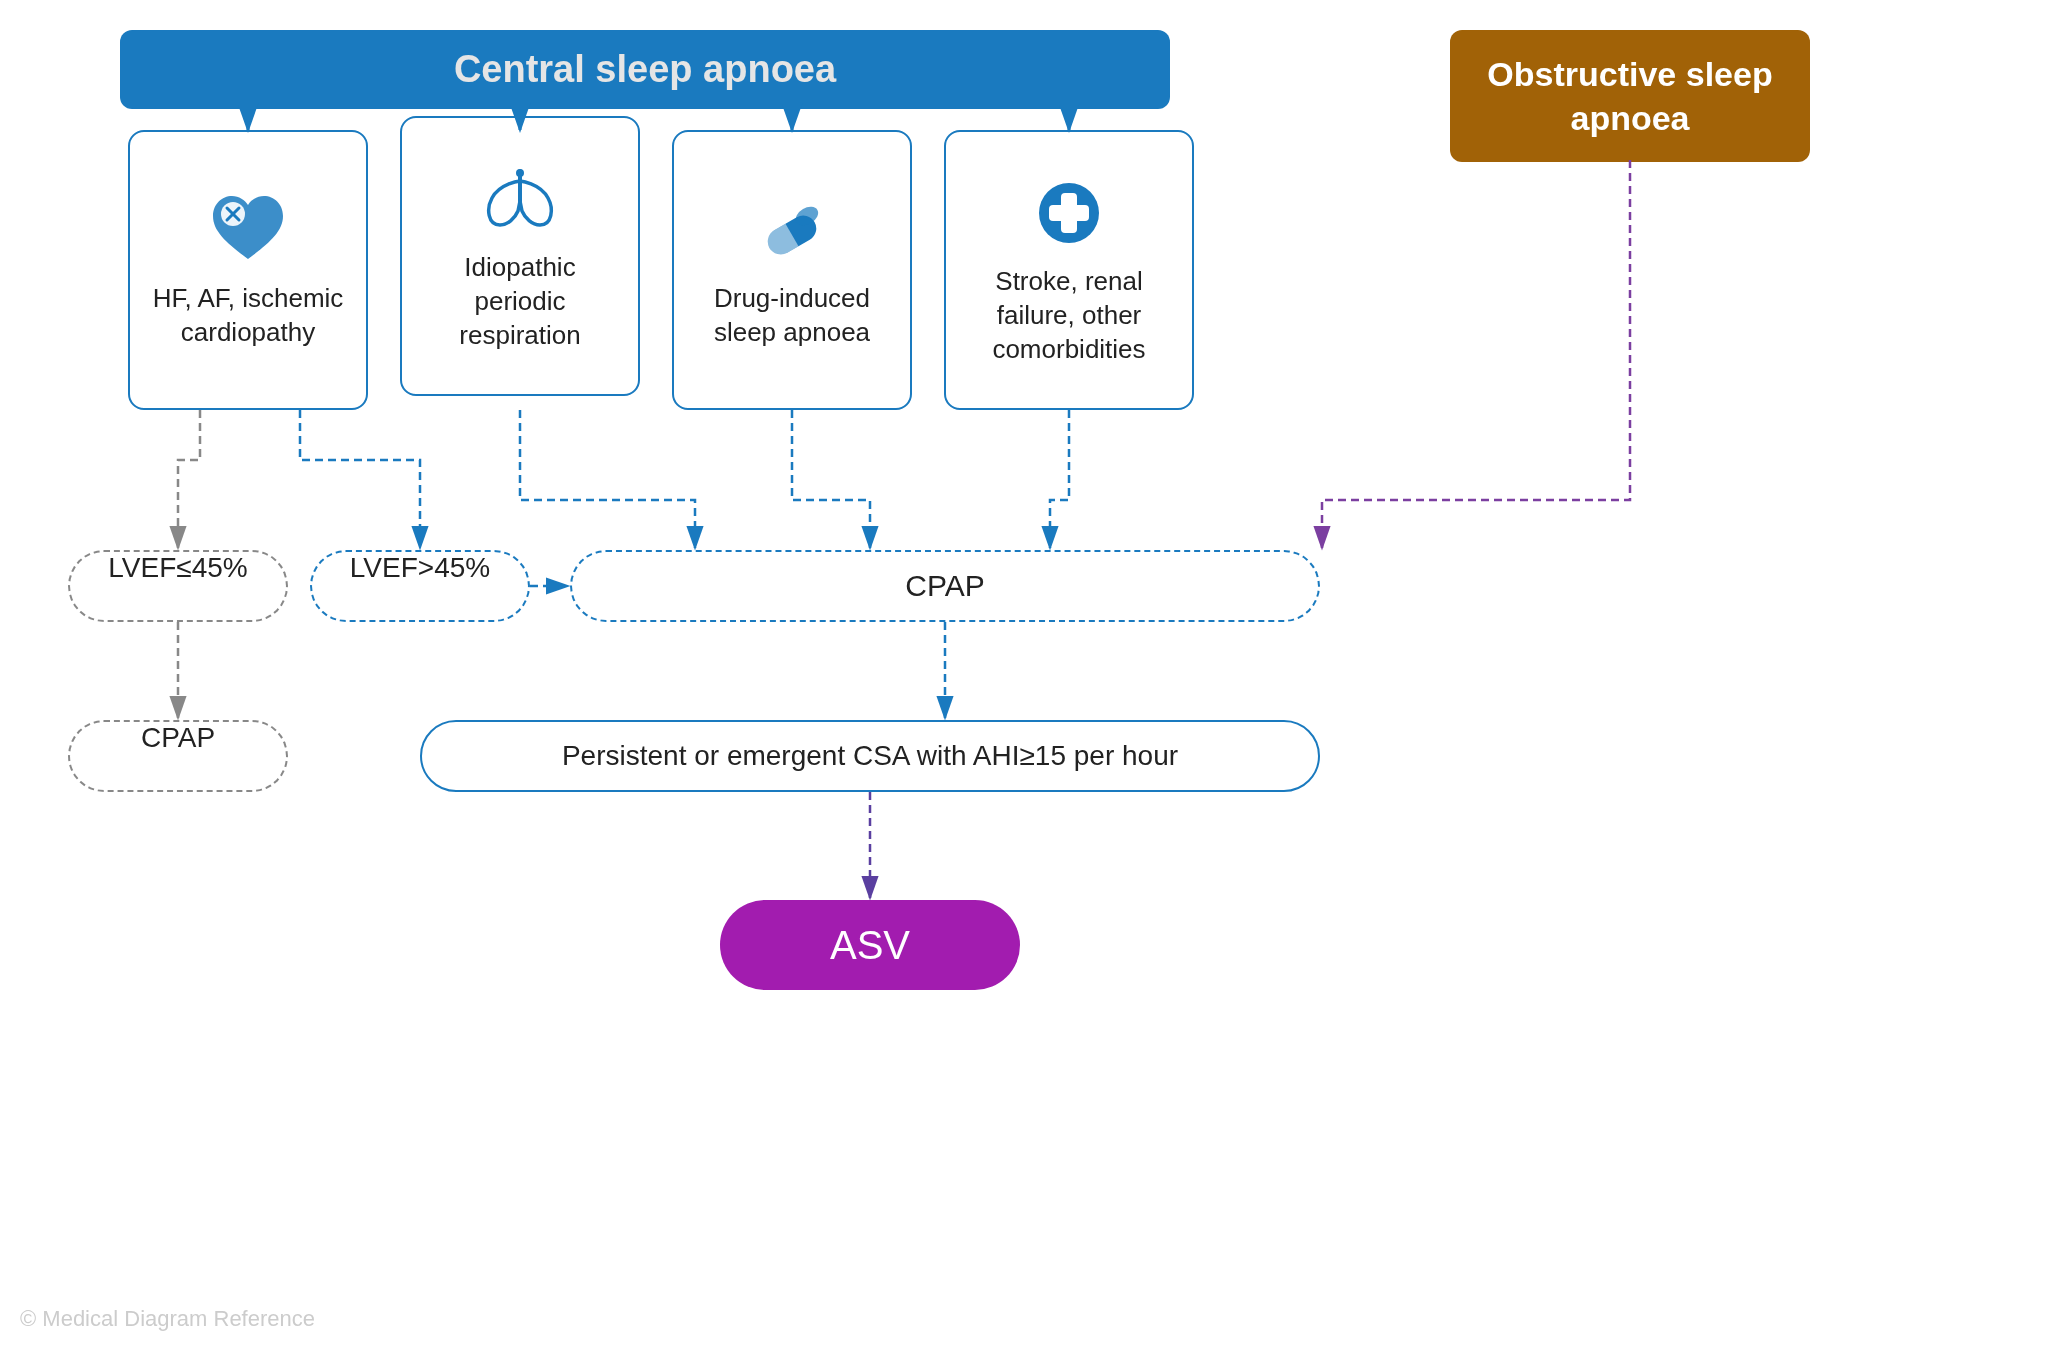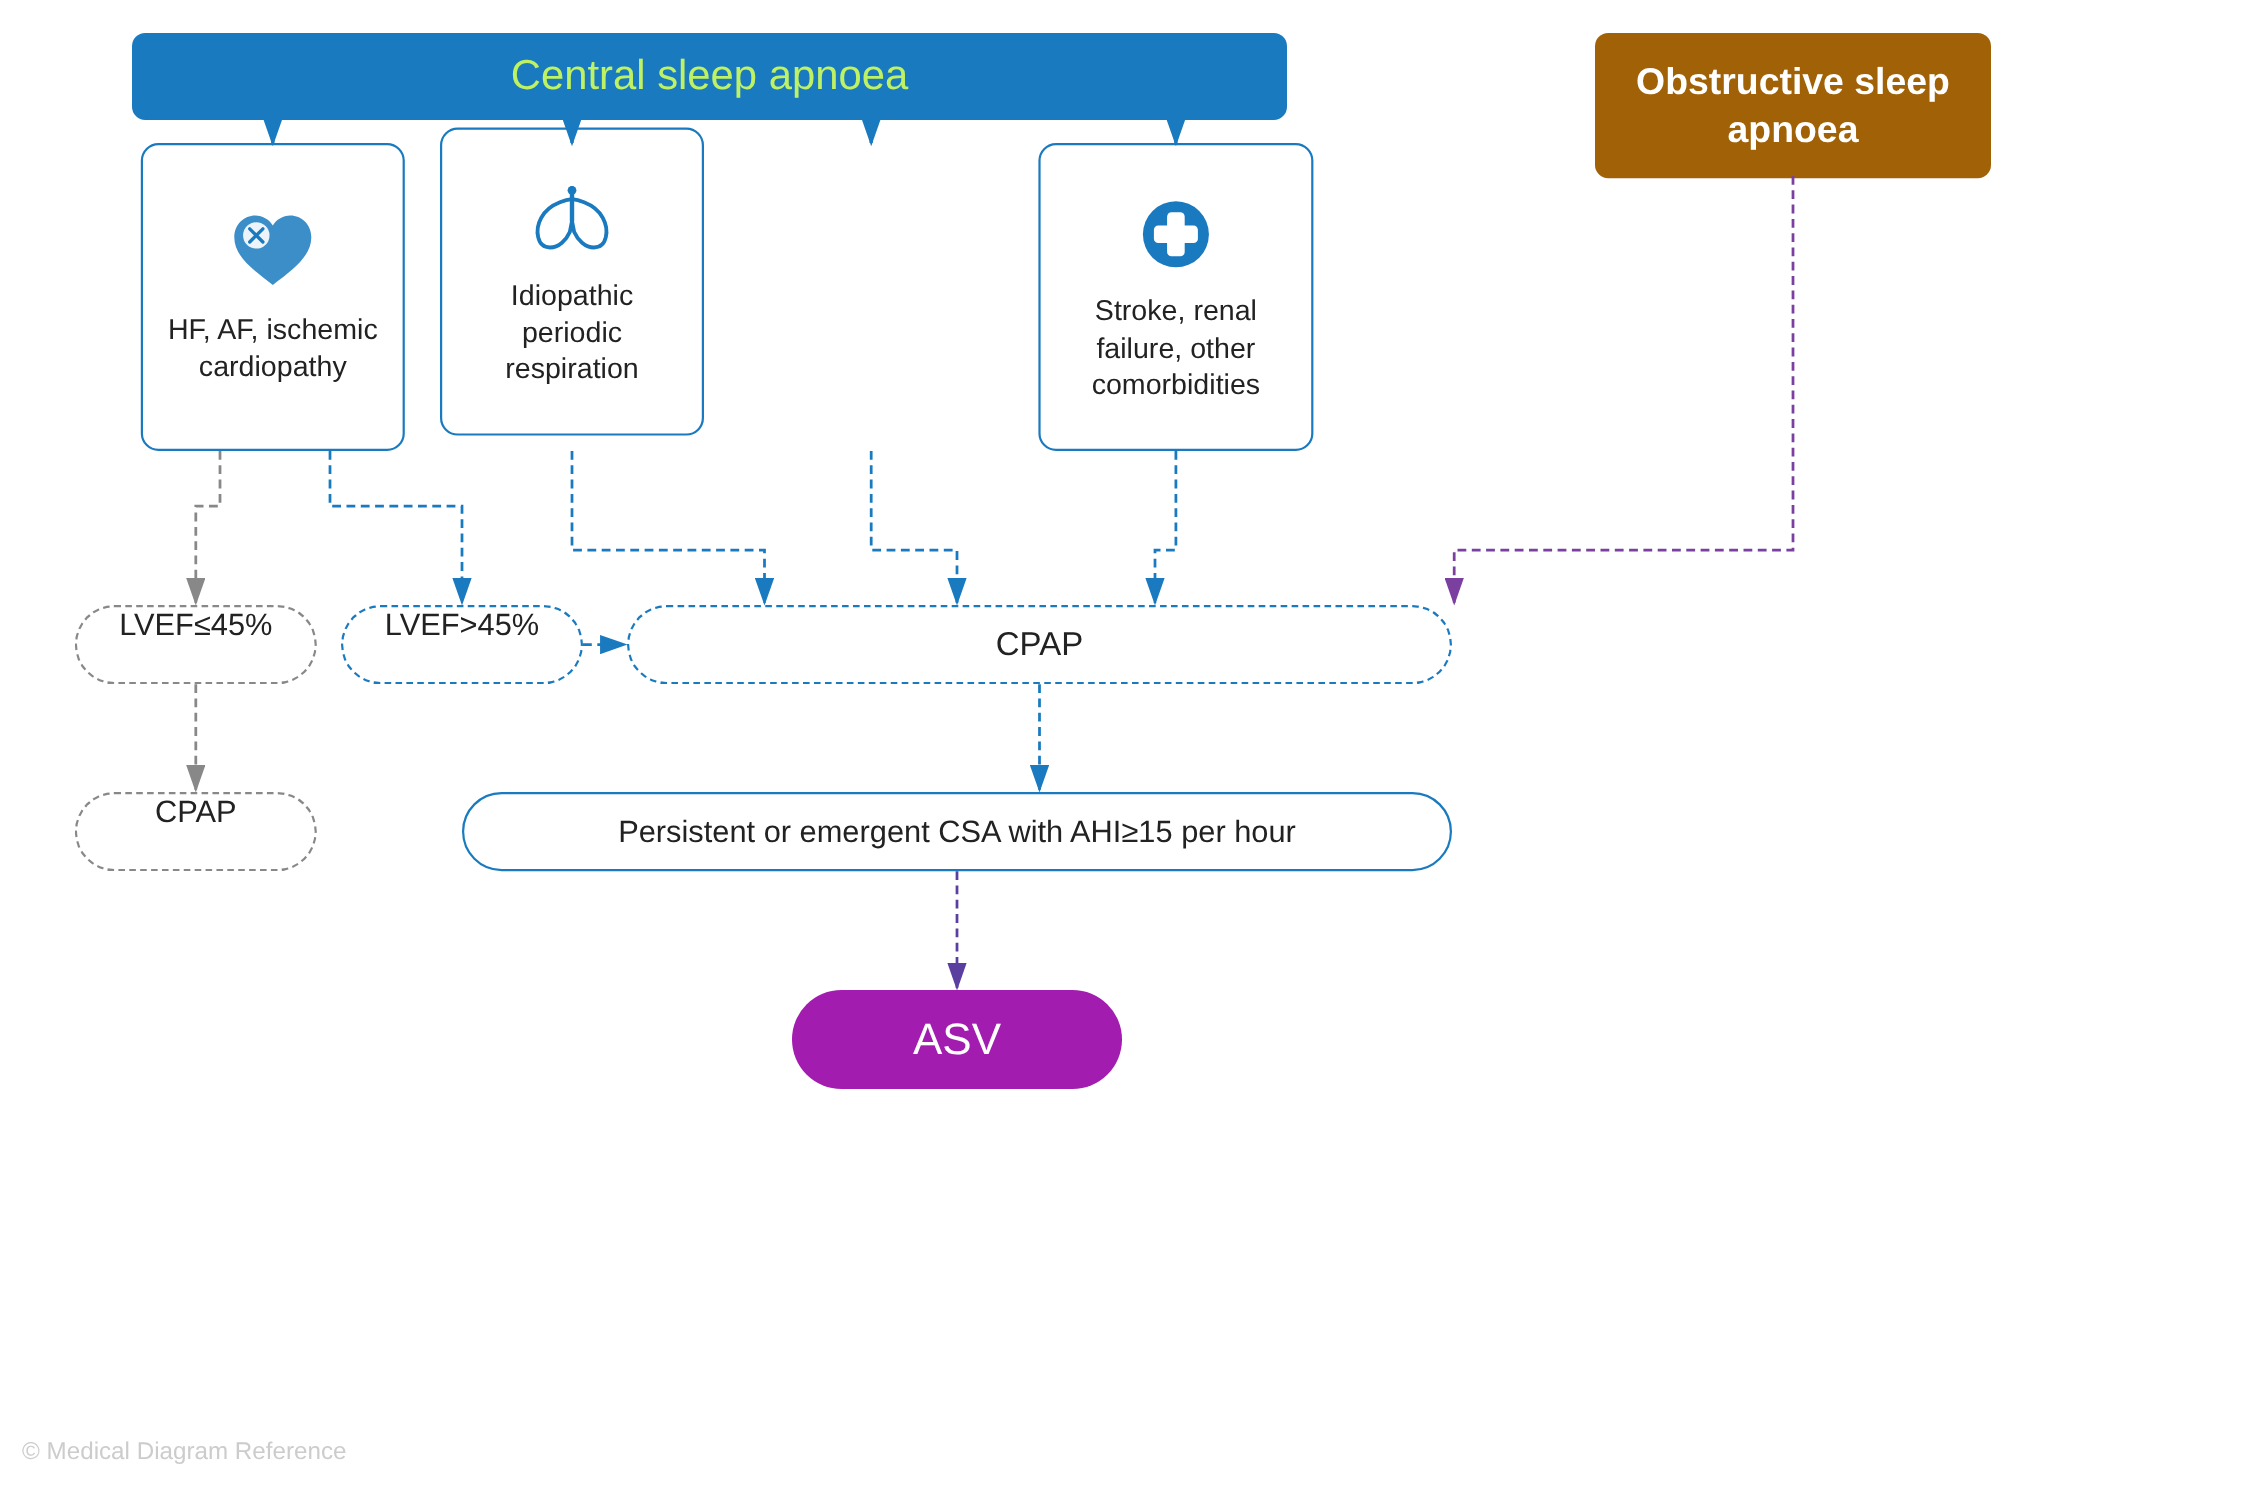--- a/index.html
+++ b/index.html
@@ -21,23 +21,23 @@
     
     .csa-banner {
       position: absolute;
       top: 30px;
       left: 120px;
       width: 1050px;
       background: #1a7abf;
       border-radius: 12px;
       padding: 18px 40px;
       text-align: center;
-      color: #bef264;
+      color: #e5e5e5;
       font-size: 38px;
-      font-weight: 400;
+      font-weight: 700;
     }
 
     
     .osa-box {
       position: absolute;
       top: 30px;
       left: 1450px;
       width: 360px;
       background: #a16207;
       border-radius: 12px;
@@ -179,20 +179,32 @@
 
         <path d="M40 18 C40 18, 20 20, 12 35 C6 46, 8 62, 20 62 C28 62, 35 55, 38 48 L40 38" stroke="#1a7abf" stroke-width="3.5" fill="none" stroke-linecap="round"></path>
 
         <path d="M40 18 C40 18, 60 20, 68 35 C74 46, 72 62, 60 62 C52 62, 45 55, 42 48 L40 38" stroke="#1a7abf" stroke-width="3.5" fill="none" stroke-linecap="round"></path>
         <circle cx="40" cy="10" r="4" fill="#1a7abf"></circle>
       </svg>
     </div>
     <div class="label">Idiopathic periodic respiration</div>
   </div>
 
+  <div class="category-box" style="left:672px; top:130px; width:240px; height:280px;">
+    <div class="icon-area">
+      <svg width="80" height="72" viewBox="0 0 80 72">
+
+        <rect x="14" y="28" width="52" height="26" rx="13" fill="#1a7abf" transform="rotate(-30 40 41)"></rect>
+        <rect x="14" y="28" width="26" height="26" rx="0" fill="#fff" opacity="0.5" transform="rotate(-30 40 41)" clip-path="url(#pill-clip)"></rect>
+
+        <ellipse cx="55" cy="22" rx="12" ry="8" fill="#1a7abf" transform="rotate(-30 55 22)" opacity="0.7"></ellipse>
+      </svg>
+    </div>
+    <div class="label">Drug-induced sleep apnoea</div>
+  </div>
 
   <div class="category-box" style="left:944px; top:130px; width:250px; height:280px;">
     <div class="icon-area">
       <svg width="80" height="72" viewBox="0 0 80 72">
         <circle cx="40" cy="36" r="30" fill="#1a7abf"></circle>
         <rect x="32" y="16" width="16" height="40" rx="4" fill="#fff"></rect>
         <rect x="20" y="28" width="40" height="16" rx="4" fill="#fff"></rect>
       </svg>
     </div>
     <div class="label">Stroke, renal failure, other comorbidities</div>

